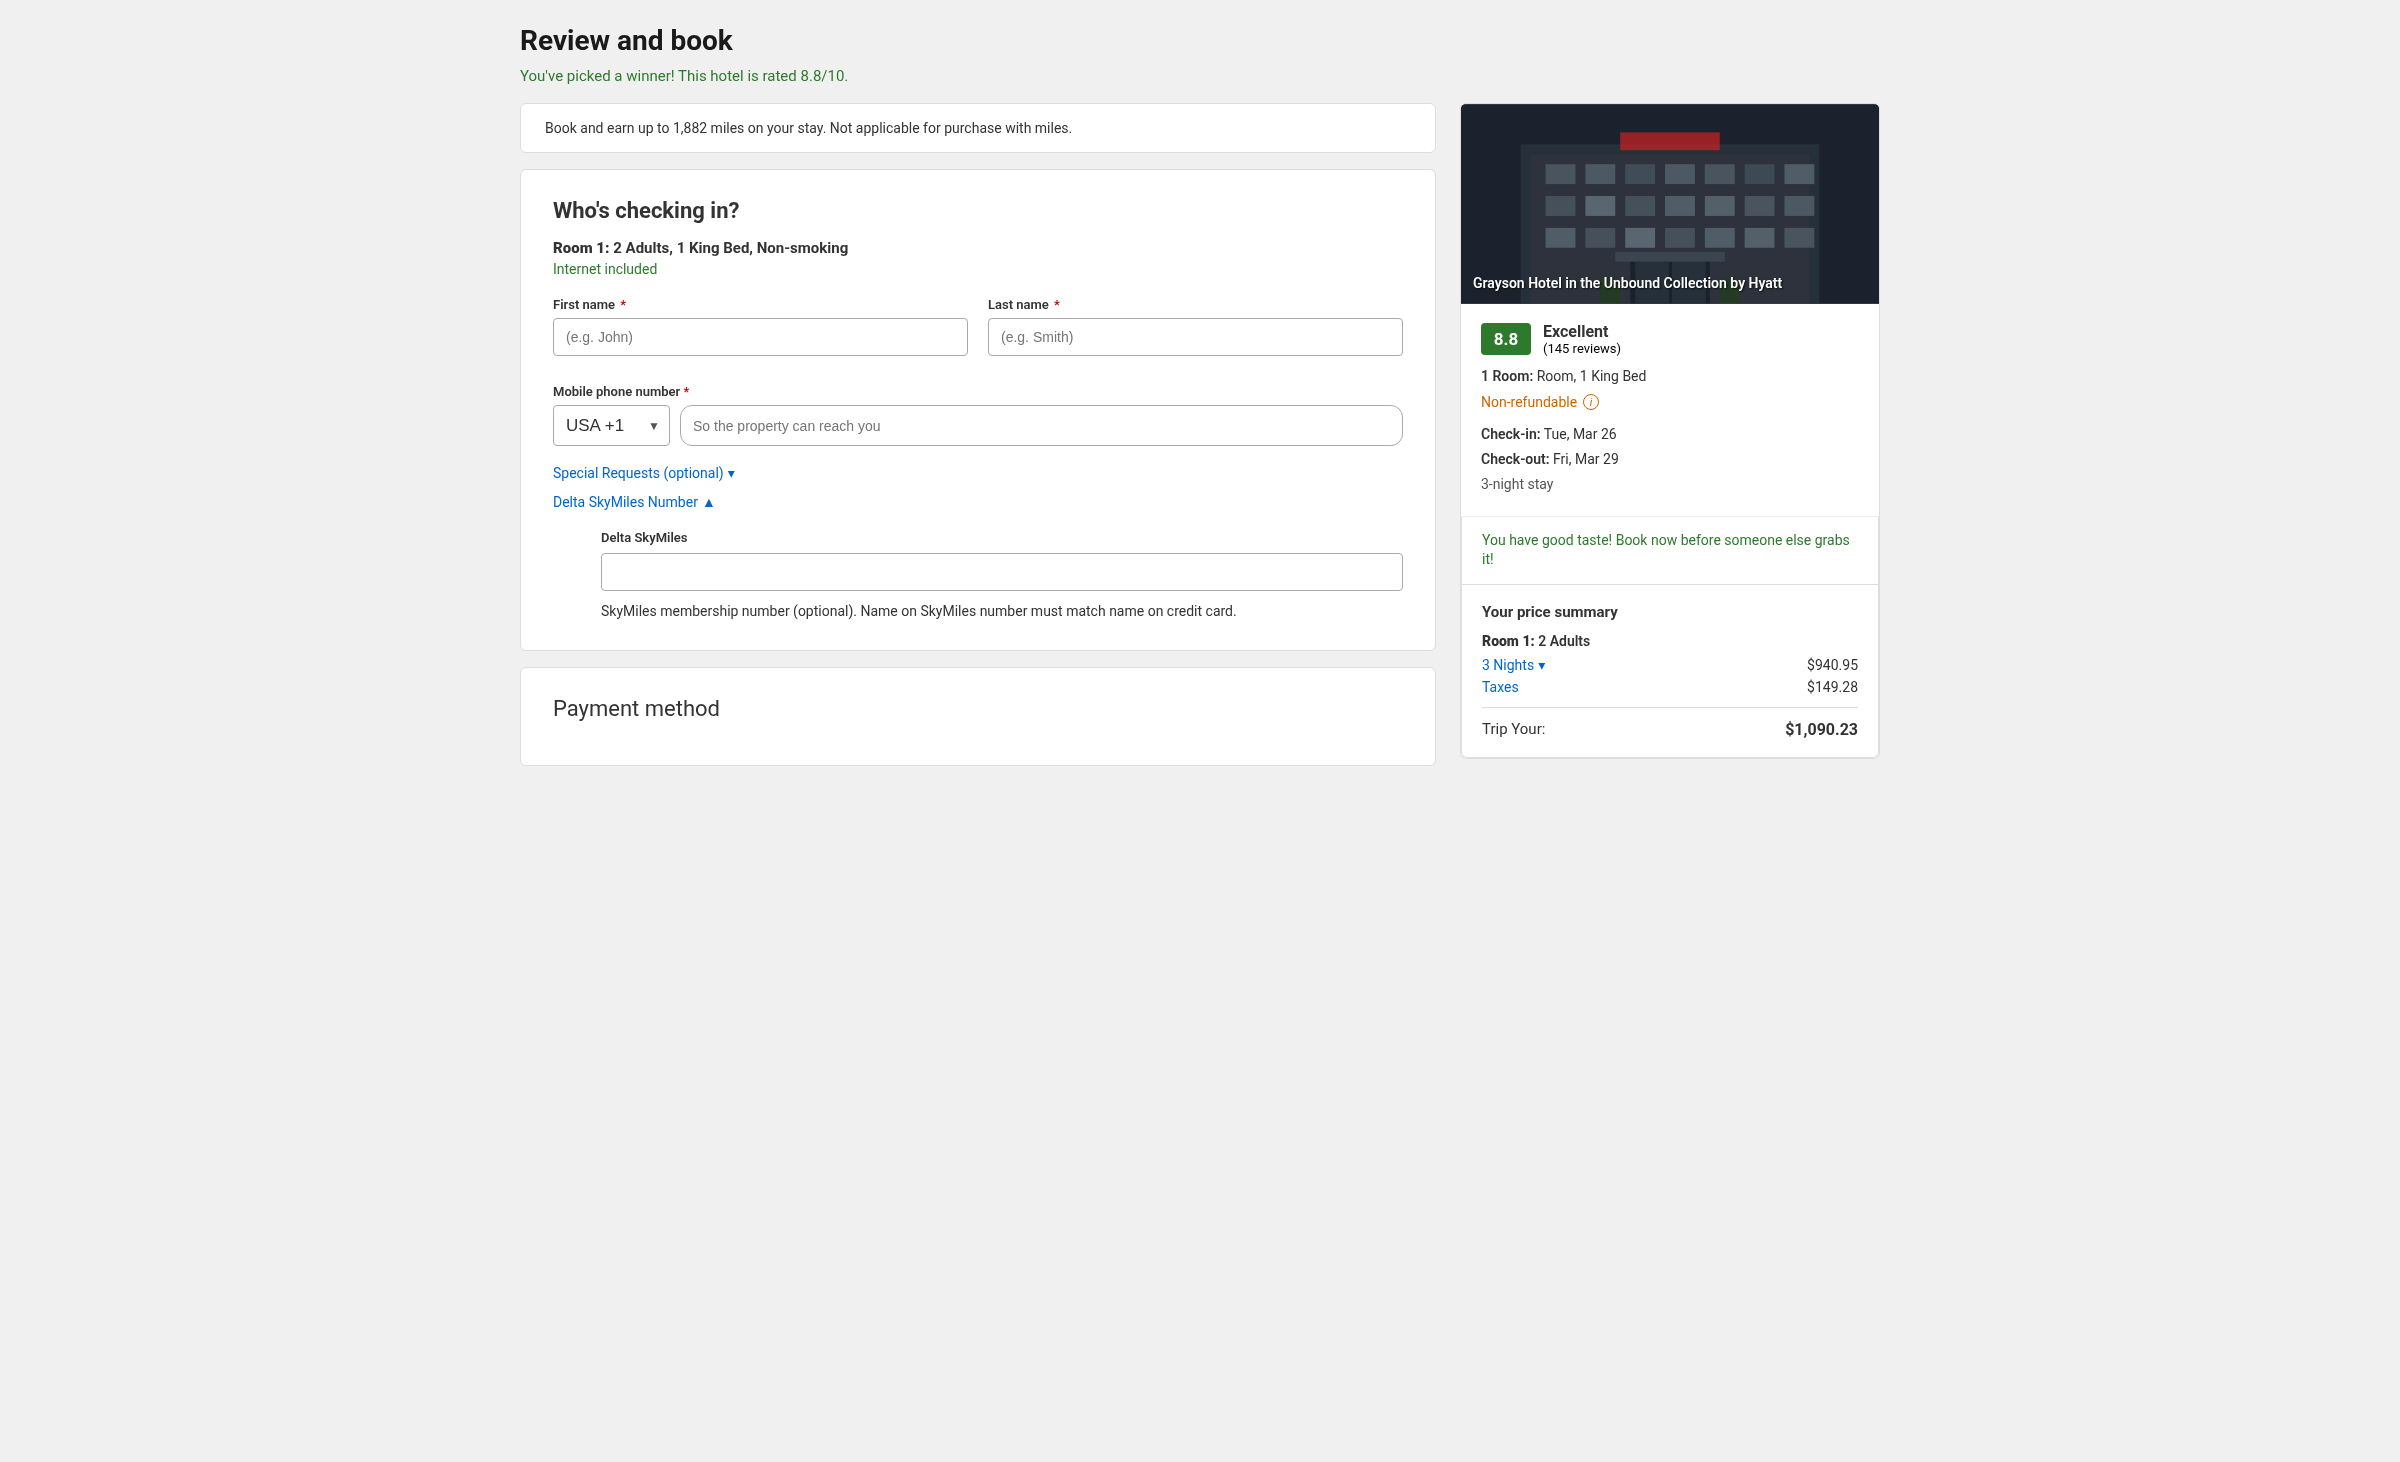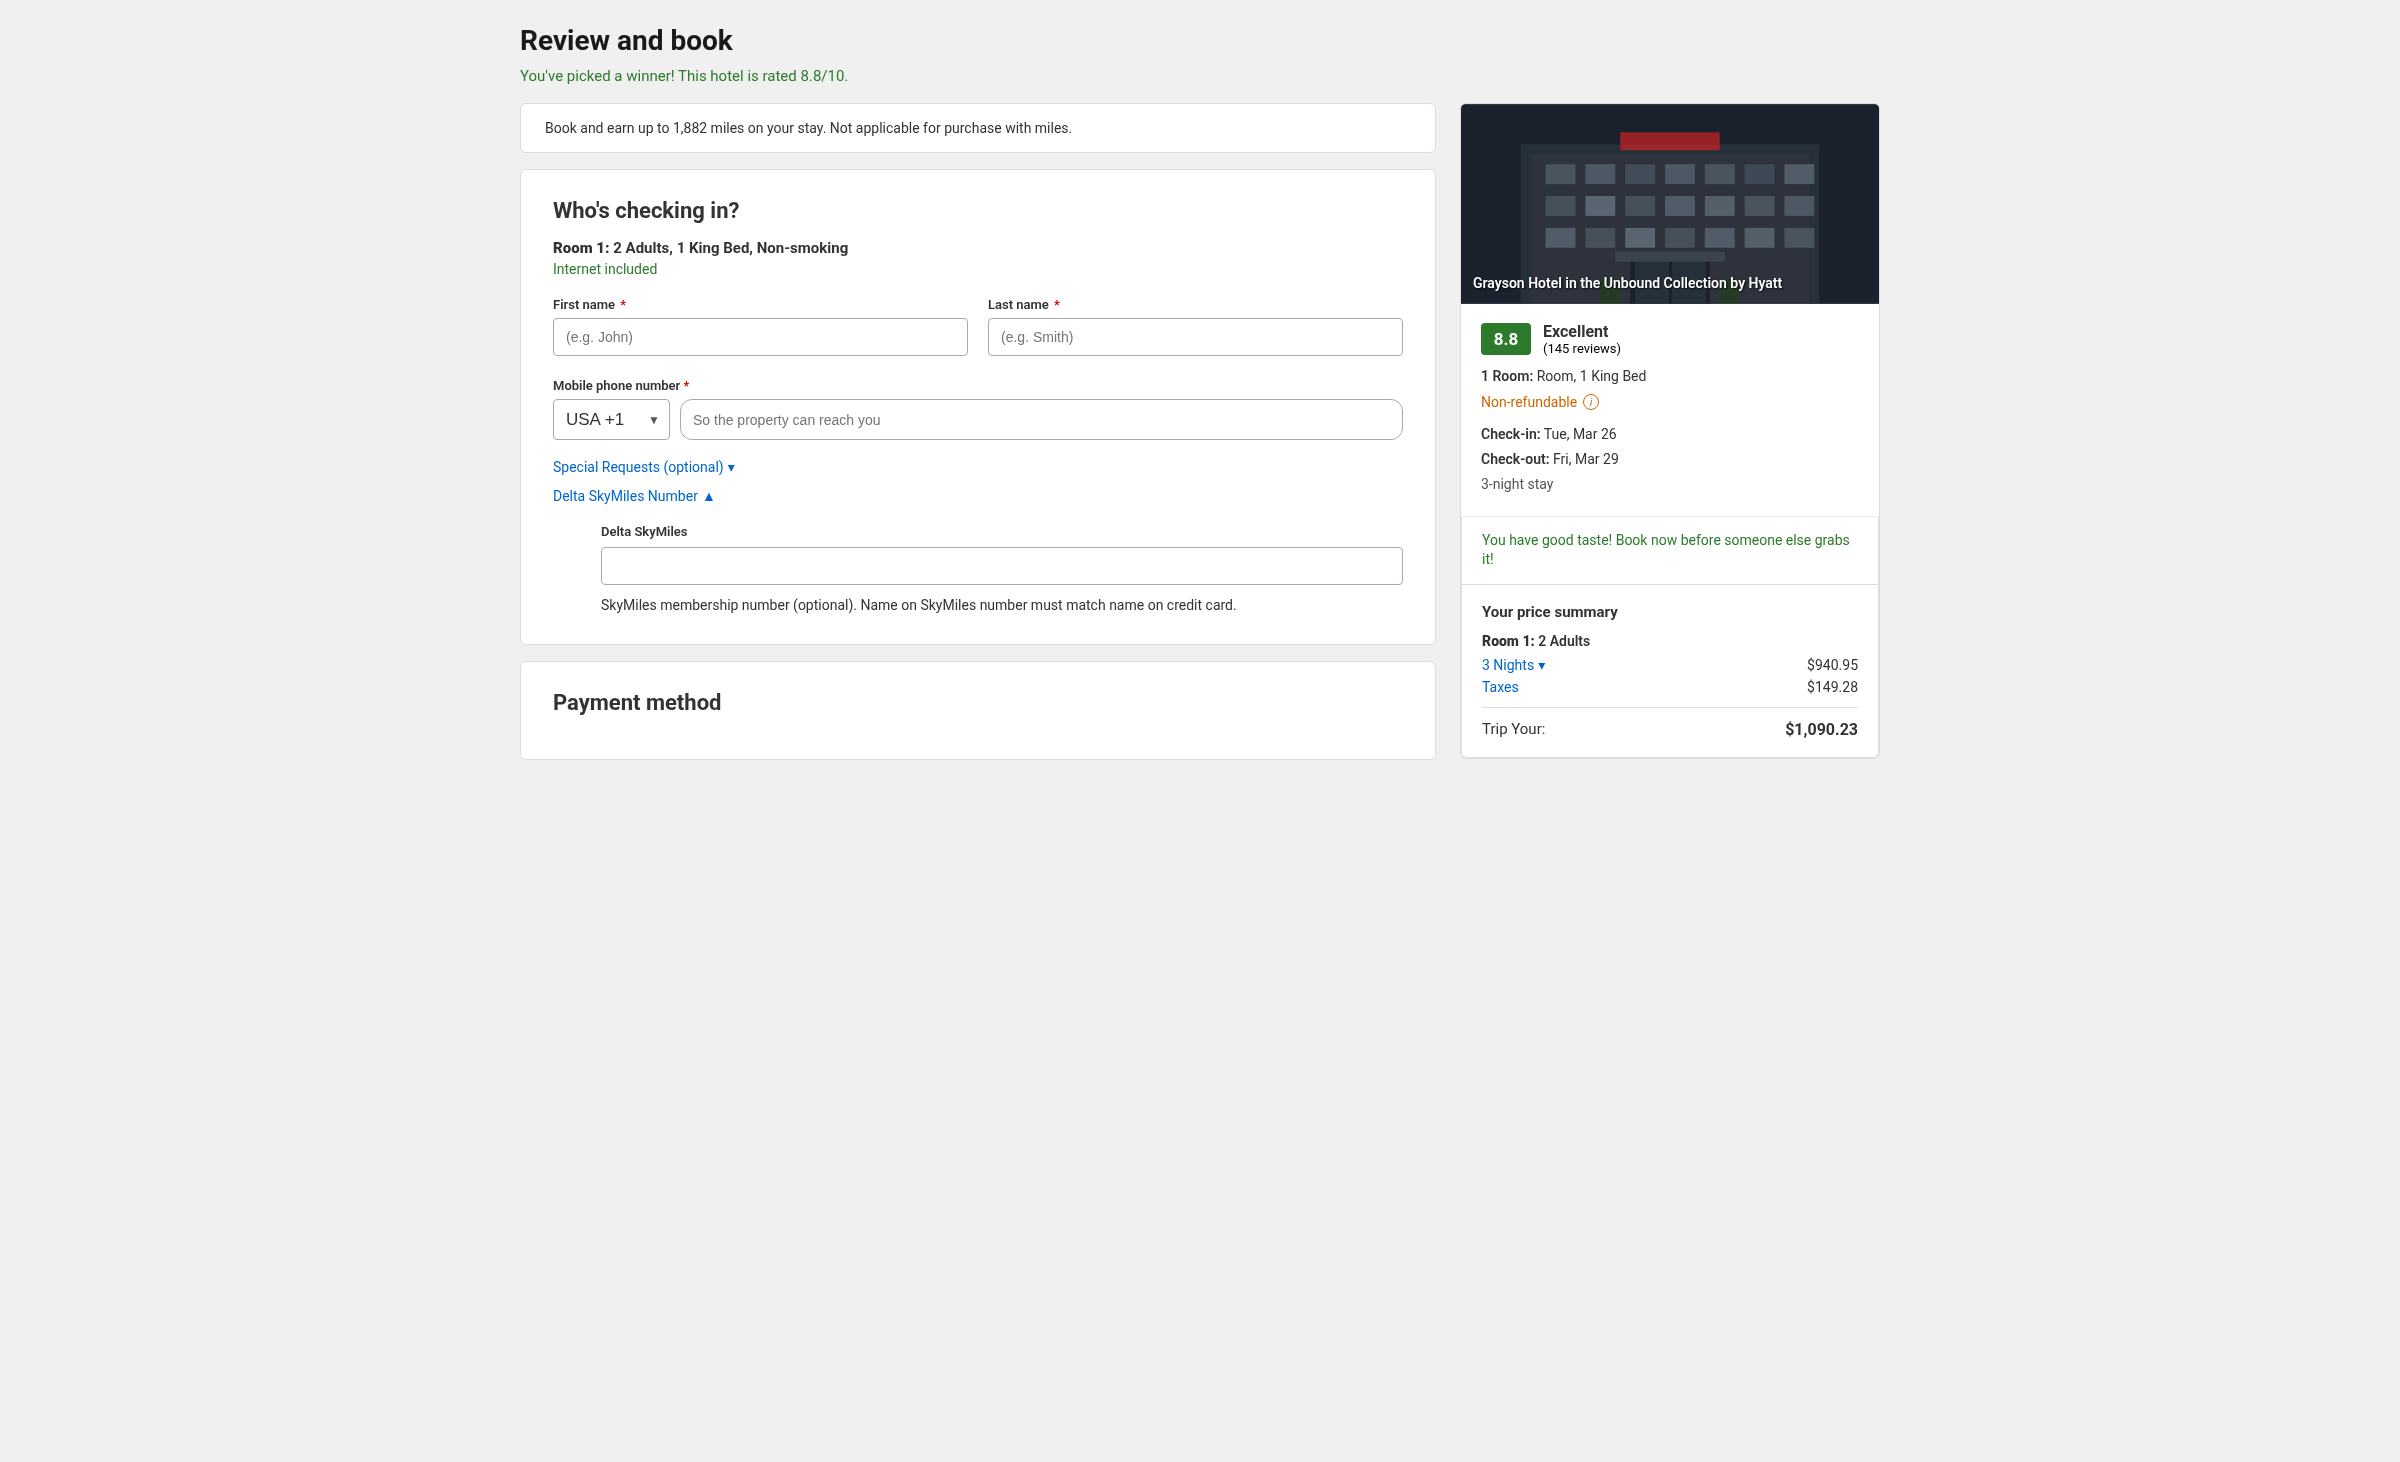--- a/index.html
+++ b/index.html
@@ -67,21 +67,21 @@
       margin-bottom: 4px;
     }
     .internet-included {
       color: #2d7a2d;
       font-size: 14px;
       margin-bottom: 20px;
     }
     .form-row {
       display: flex;
       gap: 20px;
-      margin-bottom: 22px;
+      margin-bottom: 28px;
     }
     .form-group {
       flex: 1;
       display: flex;
       flex-direction: column;
       gap: 6px;
     }
     .form-group label {
       font-size: 13px;
       font-weight: 600;
@@ -323,21 +323,21 @@
       color: #333;
     }
     .trip-total-value {
       font-weight: 700;
       color: #333;
       font-size: 16px;
     }
     
     .payment-section-title {
       font-size: 22px;
-      font-weight: 700;
+      font-weight: 400;
     }
     
     .hotel-visual {
       width: 100%;
       height: 200px;
       position: relative;
       overflow: hidden;
       background: #4a5a6a;
     }
   </style>

